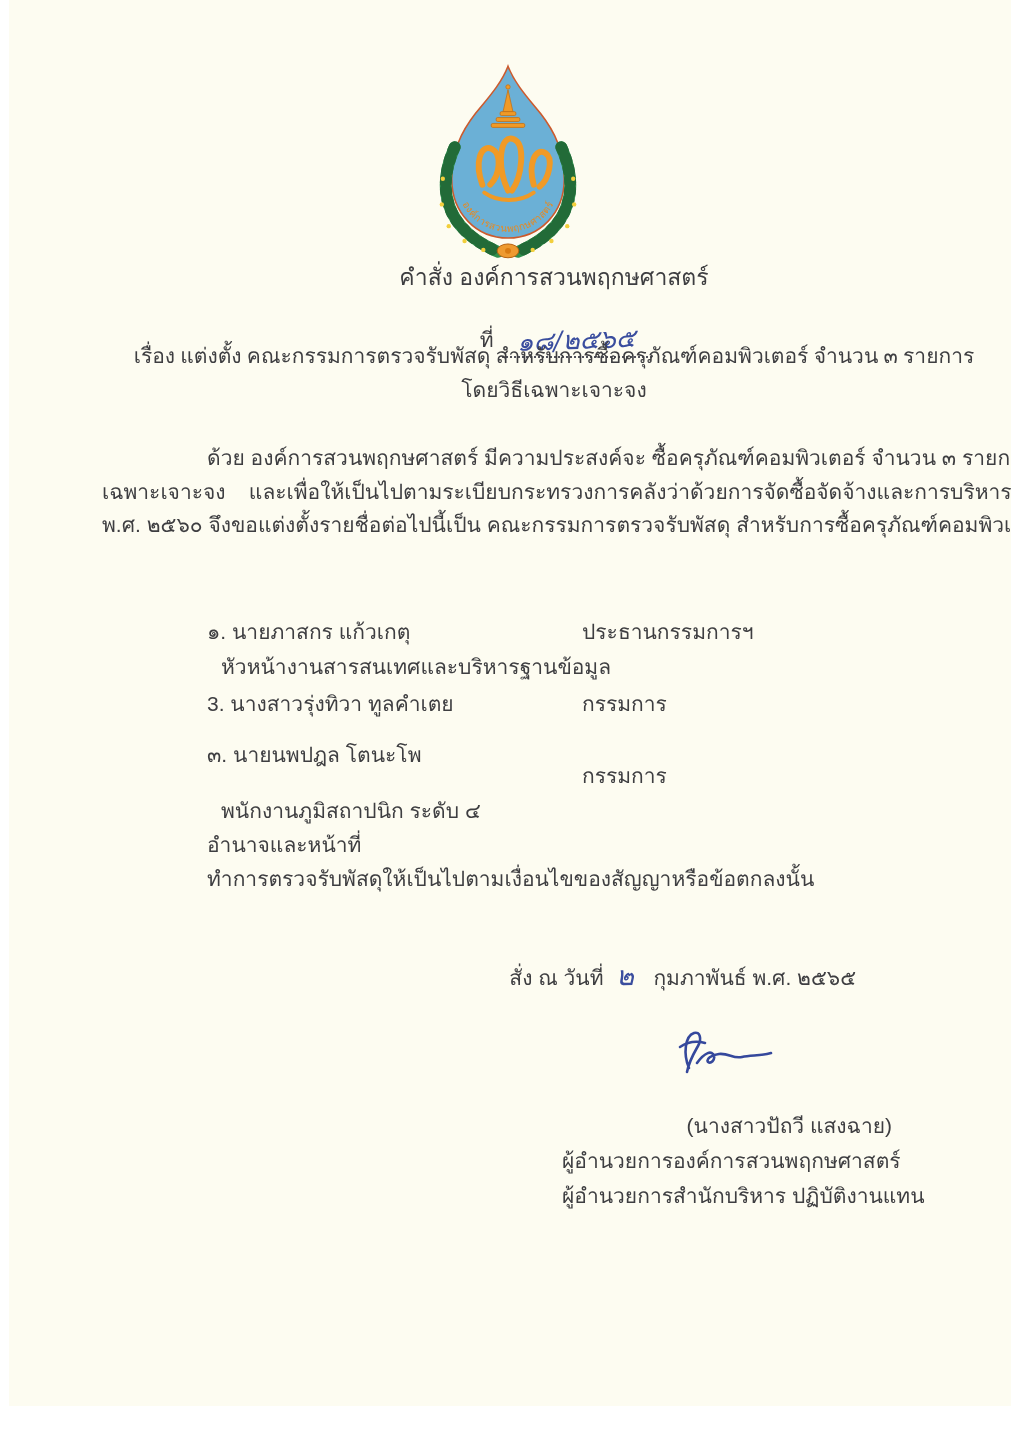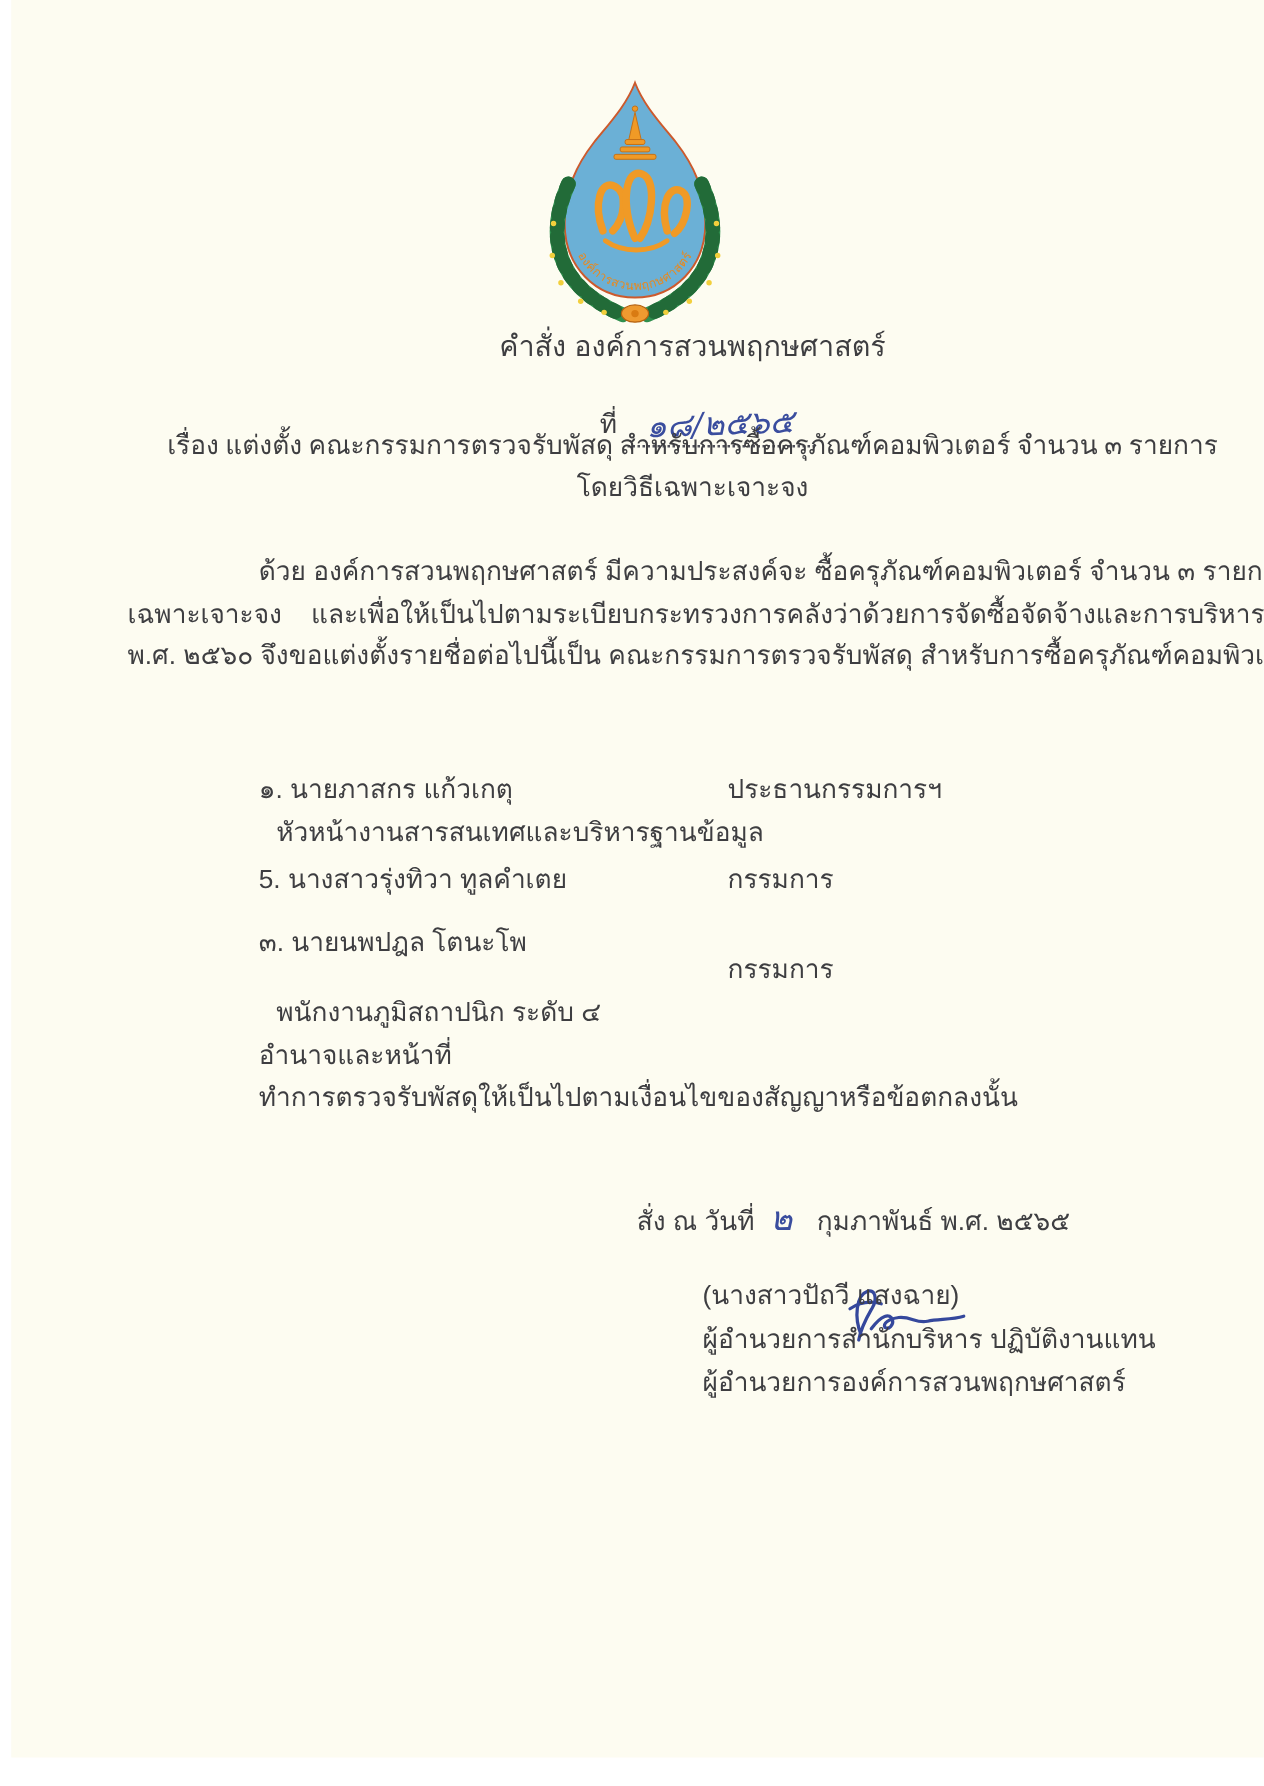--- a/index.html
+++ b/index.html
@@ -25,21 +25,21 @@
     display:inline-block;transform:rotate(-2deg);
     font-family:"DejaVu Serif","Liberation Serif",serif;
   }
   .dotline{
     display:inline-block;min-width:138px;text-align:center;
     border-bottom:2.5px dotted #50505a;margin-left:8px;padding:0 6px;
     vertical-align:baseline;
   }
   .dotline .handwrite{position:relative;top:2px;}
   .day-hw{margin:0 20px 0 12px;font-size:27px;transform:rotate(-1deg);}
-  .sig-block{left:553px;top:1019px;width:330px;text-align:left;}
+  .sig-block{left:553px;top:1108px;width:330px;text-align:right;}
   .sig-block div{font-size:21px;line-height:35px;white-space:pre;}
   .logo-svg{left:420px;top:62px;width:158px;height:198px;}
   .sig-svg{left:658px;top:1026px;width:118px;height:56px;}
   .role{left:573px;}
   .nm{left:198px;}
   .ps{left:212px;}
 </style>
 </head>
 <body>
 
@@ -107,21 +107,21 @@
     <div class="para-line indent">ด้วย องค์การสวนพฤกษศาสตร์ มีความประสงค์จะ ซื้อครุภัณฑ์คอมพิวเตอร์ จำนวน ๓ รายการ โดยวิธี</div>
     <div class="para-line">เฉพาะเจาะจง    และเพื่อให้เป็นไปตามระเบียบกระทรวงการคลังว่าด้วยการจัดซื้อจัดจ้างและการบริหารพัสดุภาครัฐ</div>
     <div class="para-line">พ.ศ. ๒๕๖๐ จึงขอแต่งตั้งรายชื่อต่อไปนี้เป็น คณะกรรมการตรวจรับพัสดุ สำหรับการซื้อครุภัณฑ์คอมพิวเตอร์ จำนวน</div>
   </div>
 
 
   <div class="abs t nm" style="top:618px;">๑. นายภาสกร แก้วเกตุ</div>
   <div class="abs t role" style="top:618px;">ประธานกรรมการฯ</div>
   <div class="abs t ps" style="top:653px;">หัวหน้างานสารสนเทศและบริหารฐานข้อมูล</div>
 
-  <div class="abs t nm" style="top:690px;">5. นางสาวรุ่งทิวา ทูลคำเตย</div>
+  <div class="abs t nm" style="top:690px;">3. นางสาวรุ่งทิวา ทูลคำเตย</div>
   <div class="abs t role" style="top:690px;">กรรมการ</div>
 
   <div class="abs t nm" style="top:741px;">๓. นายนพปฎล โตนะโพ</div>
   <div class="abs t role" style="top:762px;">กรรมการ</div>
   <div class="abs t ps" style="top:797px;">พนักงานภูมิสถาปนิก ระดับ ๔</div>
 
   <div class="abs t nm" style="top:831px;">อำนาจและหน้าที่</div>
   <div class="abs t nm" style="top:865px;">ทำการตรวจรับพัสดุให้เป็นไปตามเงื่อนไขของสัญญาหรือข้อตกลงนั้น</div>
 
   <div class="abs t" style="left:477px;top:930px;">
@@ -131,17 +131,17 @@
   <svg class="abs sig-svg" viewBox="0 0 118 56" aria-hidden="true">
     <g fill="none" stroke="#35489c" stroke-width="2.6" stroke-linecap="round">
       <path d="M22,42 C16,28 18,10 27,7 C33,5 35,13 31,20 C27,27 22,35 20,46"></path>
       <path d="M13,21 C22,15 31,15 38,17"></path>
       <path d="M30,37 C38,26 45,24 47,30 C48,34 44,38 41,36 C39,33 44,29 52,28 C62,27 66,33 75,31 C84,29 94,30 104,27"></path>
     </g>
   </svg>
 
   <div class="abs sig-block">
     <div>(นางสาวปัถวี แสงฉาย)</div>
+    <div>ผู้อำนวยการองค์การสวนพฤกษศาสตร์</div>
     <div>ผู้อำนวยการสำนักบริหาร ปฏิบัติงานแทน</div>
-    <div>ผู้อำนวยการองค์การสวนพฤกษศาสตร์</div>
   </div>
 
 </div>
 
 </body></html>

